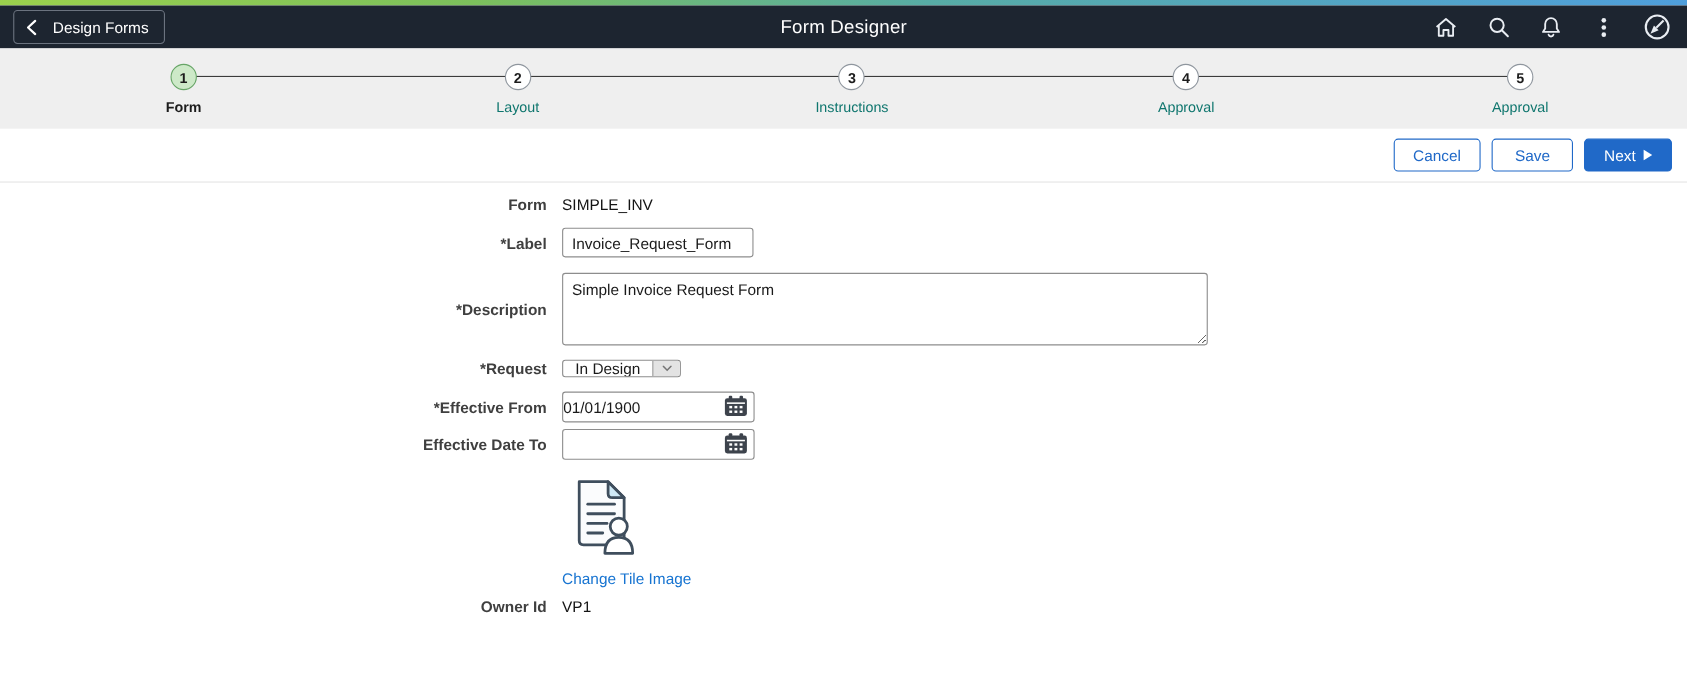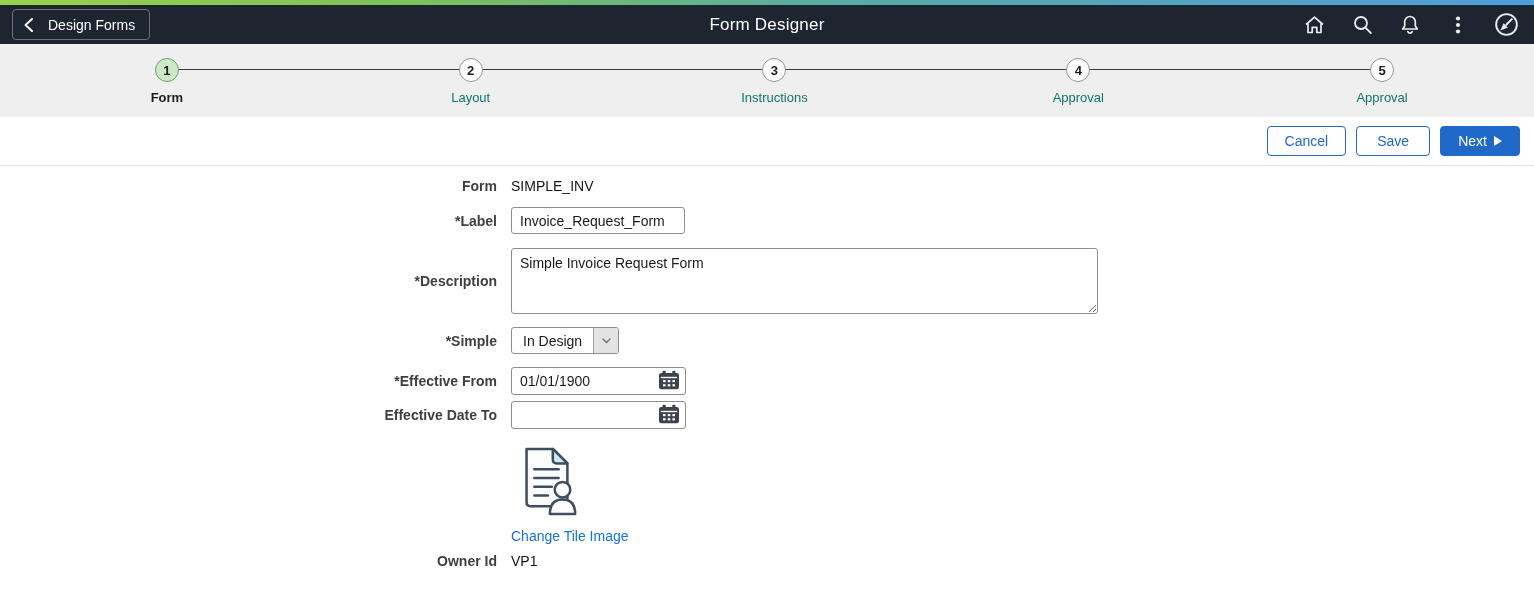--- a/index.html
+++ b/index.html
@@ -159,21 +159,21 @@
   .text-input { width: 174px; height: 27px; padding: 0 8px; }
   textarea.desc-input {
     width: 587px; height: 66px;
     padding: 5px 8px;
     resize: both;
     line-height: 1.35;
   }
 
   
   .select-mimic {
-    height: 27px;
+    height: 16px;
     border: 1px solid #8d8d8d;
     border-radius: 3px;
     display: inline-flex;
     align-items: stretch;
     background: #ffffff;
     cursor: pointer;
     overflow: hidden;
   }
   .select-text {
     font-size: 14px;
@@ -183,21 +183,21 @@
   }
   .select-arrow {
     width: 25px;
     background: #e3e3e3;
     border-left: 1px solid #9e9e9e;
     display: flex; align-items: center; justify-content: center;
   }
 
   
   .date-wrap { position: relative; width: 175px; }
-  .date-wrap input { width: 175px; height: 28px; padding: 0 36px 0 8px; }
+  .date-wrap input { width: 175px; height: 28px; padding: 0 36px 0 0; }
   .cal-btn {
     position: absolute;
     right: 5px; top: 4px;
     width: 24px; height: 20px;
     display: flex; align-items: center; justify-content: center;
     cursor: pointer;
     background: transparent;
     border: none;
   }
 
@@ -331,21 +331,21 @@
   </div>
 
   <div class="frow">
     <div class="flabel">*Description</div>
     <div class="fcontrol">
       <textarea class="desc-input" style="">Simple Invoice Request Form</textarea>
     </div>
   </div>
 
   <div class="frow">
-    <div class="flabel">*Simple</div>
+    <div class="flabel">*Request</div>
     <div class="fcontrol">
       <div class="select-mimic">
         <span class="select-text">In Design</span>
         <span class="select-arrow">
           <svg width="9" height="6" viewBox="0 0 9 6">
               <polyline points="1,1 4.5,4.6 8,1" fill="none" stroke="#757575" stroke-width="1.4" stroke-linecap="round"></polyline>
             </svg>
         </span>
       </div>
     </div>

